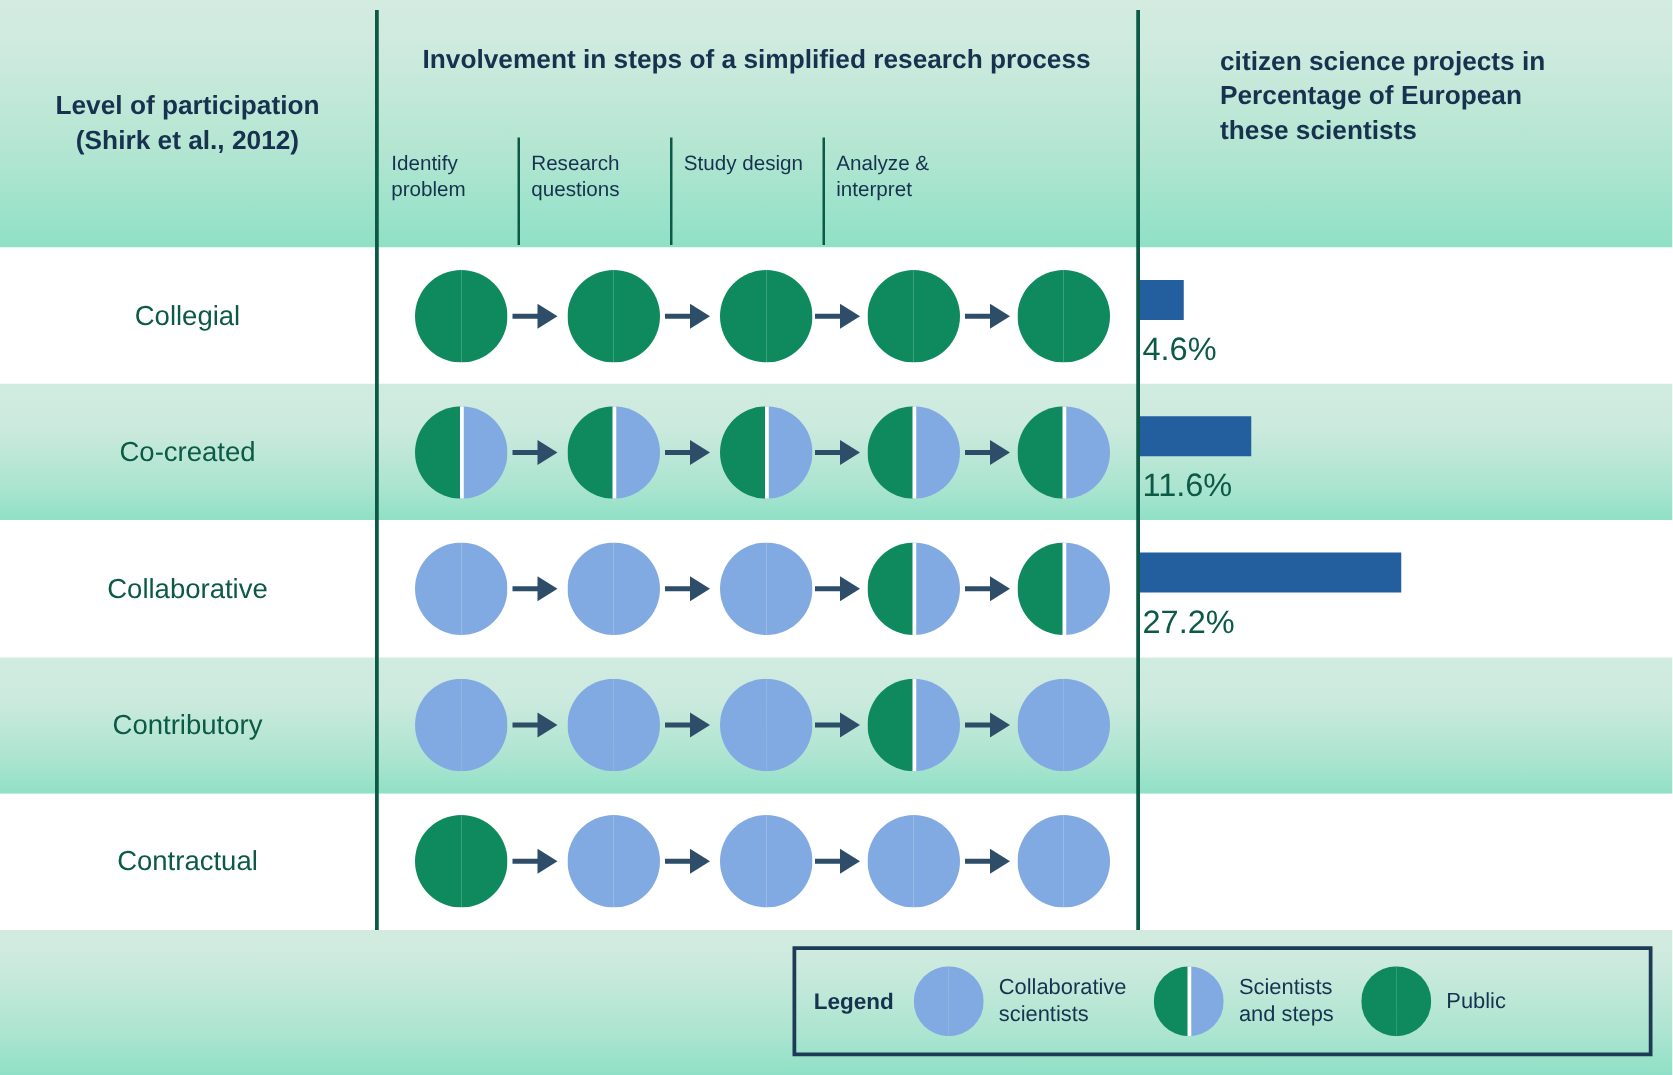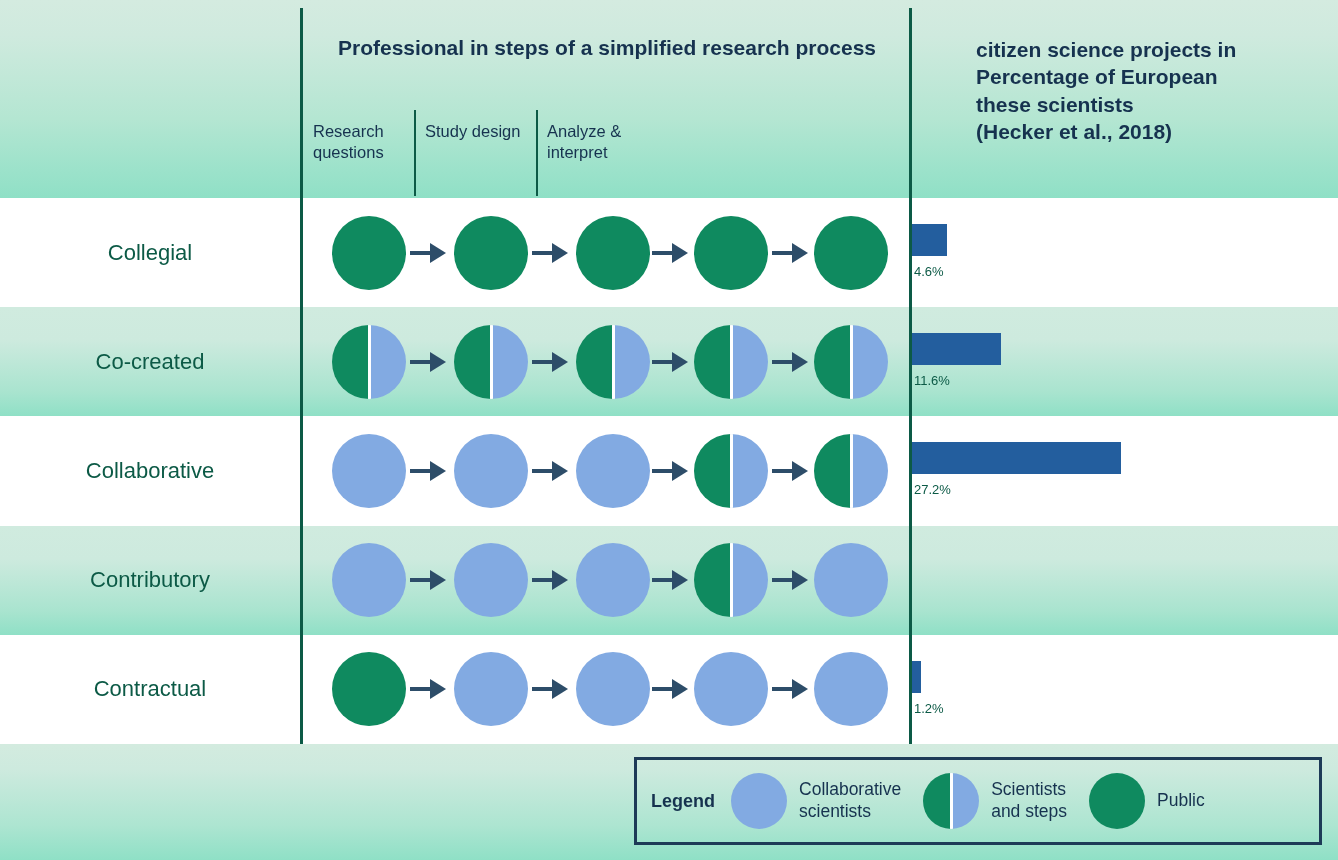--- a/index.html
+++ b/index.html
@@ -42,21 +42,21 @@
     position:relative;
     color:#16324f;font-size:16.5px;line-height:1.26;
     padding:8px 0 0 11px;
     box-sizing:border-box;
   }
   .subcol + .subcol::before{
     content:"";position:absolute;left:0;top:-3px;width:2px;height:86px;
     background:#0c5a46;
   }
   .sc0{width:112px;}
-  .sc1{width:112px;}
+  .sc1{width:122px;}
   .sc2{width:122px;}
   .sc3{width:120px;}
   .sc4{width:132px;}
   .hdr-right{
     position:absolute;left:912px;top:0;width:426px;height:198px;
   }
   .hdr-right-txt{
     position:absolute;left:64px;top:36px;width:350px;
     color:#16324f;font-weight:bold;font-size:21px;line-height:1.3;
   }
@@ -115,21 +115,21 @@
   }
 
   .row-bar{
     position:absolute;left:912px;top:0;width:426px;height:109.2px;
   }
   .bar{
     position:absolute;left:0;top:26px;height:32px;background:#235e9e;
   }
   .bar-label{
     position:absolute;left:2px;top:66px;
-    color:#0c5a46;font-size:13px;
+    color:#0c5a46;font-size:26px;
   }
 
   
   .footer{
     position:absolute;left:0;top:744px;width:1338px;height:116px;
     background:linear-gradient(180deg,#d3ebdf 0%, #cdeade 22%, #ade5d1 70%, #8fe0c6 100%);
   }
   .legend{
     position:absolute;left:634px;top:13px;width:688px;height:88px;
     border:3px solid #1d3a57;
@@ -155,36 +155,42 @@
     margin-left:12px;color:#16324f;font-size:17.5px;line-height:1.25;max-width:130px;
   }
 </style>
 </head>
 <body>
 
 <div class="infographic">
 
   <div class="header">
 
+    <div class="hdr-left">
+      <div class="hdr-left-txt">
+        <div>Level of participation</div>
+        <div>(Shirk et al., 2012)</div>
+      </div>
+    </div>
 
     <div class="hdr-mid">
-      <div class="hdr-mid-title">Professional in steps of a simplified research process</div>
+      <div class="hdr-mid-title">Involvement in steps of a simplified research process</div>
       <div class="subcols">
+        <div class="subcol sc0">Identify problem</div>
         <div class="subcol sc1">Research questions</div>
         <div class="subcol sc2">Study design</div>
         <div class="subcol sc4">Analyze &amp; interpret</div>
       </div>
     </div>
 
     <div class="hdr-right">
       <div class="hdr-right-txt">
         <div>citizen science projects in</div>
         <div>Percentage of European</div>
         <div>these scientists</div>
-        <div>(Hecker et al., 2018)</div>
       </div>
     </div>
   </div>
 
   <div class="vrule vrule-left"></div>
   <div class="vrule vrule-right"></div>
 
   <div class="rows" id="rows-container">
       <div class="row white">
         <div class="row-label">Collegial</div>
@@ -402,24 +408,20 @@
             <div class="head" style="border-left-color: rgb(45, 77, 105);"></div>
           </div>
           <div class="arrow" style="left: 350px;">
             <div class="shaft" style="background: rgb(45, 77, 105);"></div>
             <div class="head" style="border-left-color: rgb(45, 77, 105);"></div>
           </div>
           <div class="arrow" style="left: 470px;">
             <div class="shaft" style="background: rgb(45, 77, 105);"></div>
             <div class="head" style="border-left-color: rgb(45, 77, 105);"></div>
           </div>
-        </div>
-        <div class="row-bar">
-          <div class="bar" style="width: 9.204px; background: rgb(35, 94, 158);"></div>
-          <div class="bar-label" style="color: rgb(12, 90, 70);">1.2%</div>
         </div>
       </div>
     </div>
 
   <div class="footer">
     <div class="legend">
       <div class="legend-title">Legend</div>
       <div class="legend-item">
         <div class="legend-dot">
           <div class="half l" style="background:#82aae2"></div>

